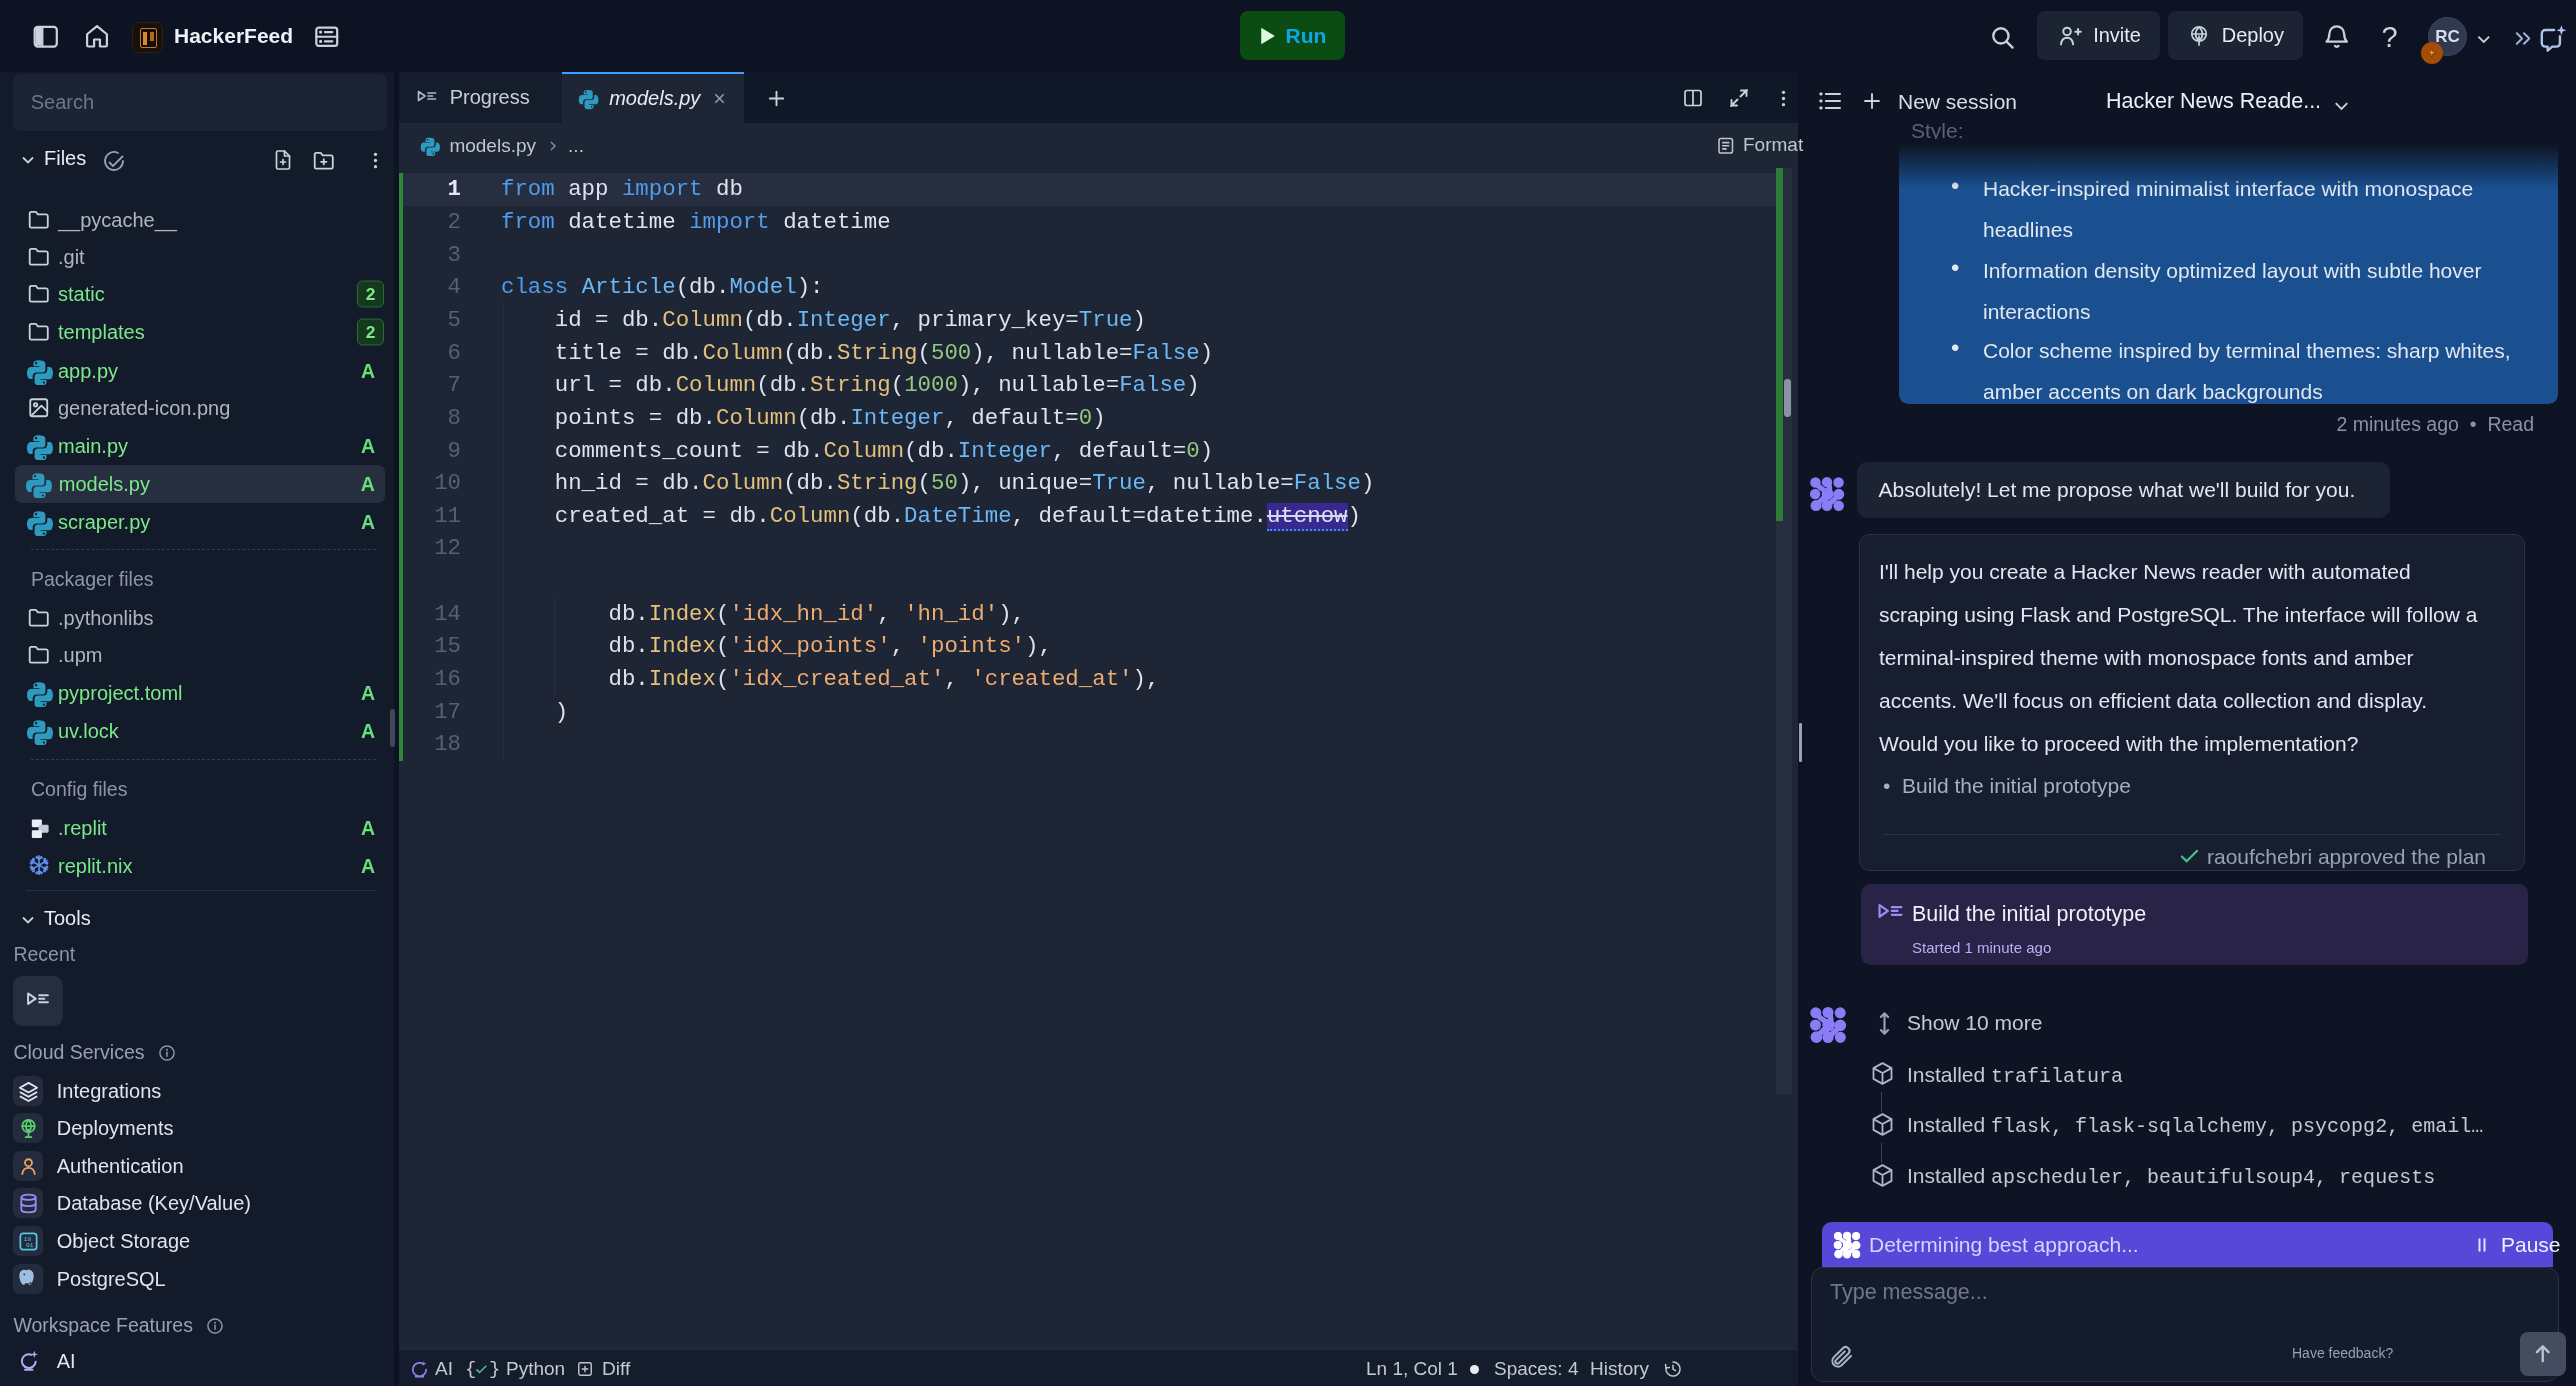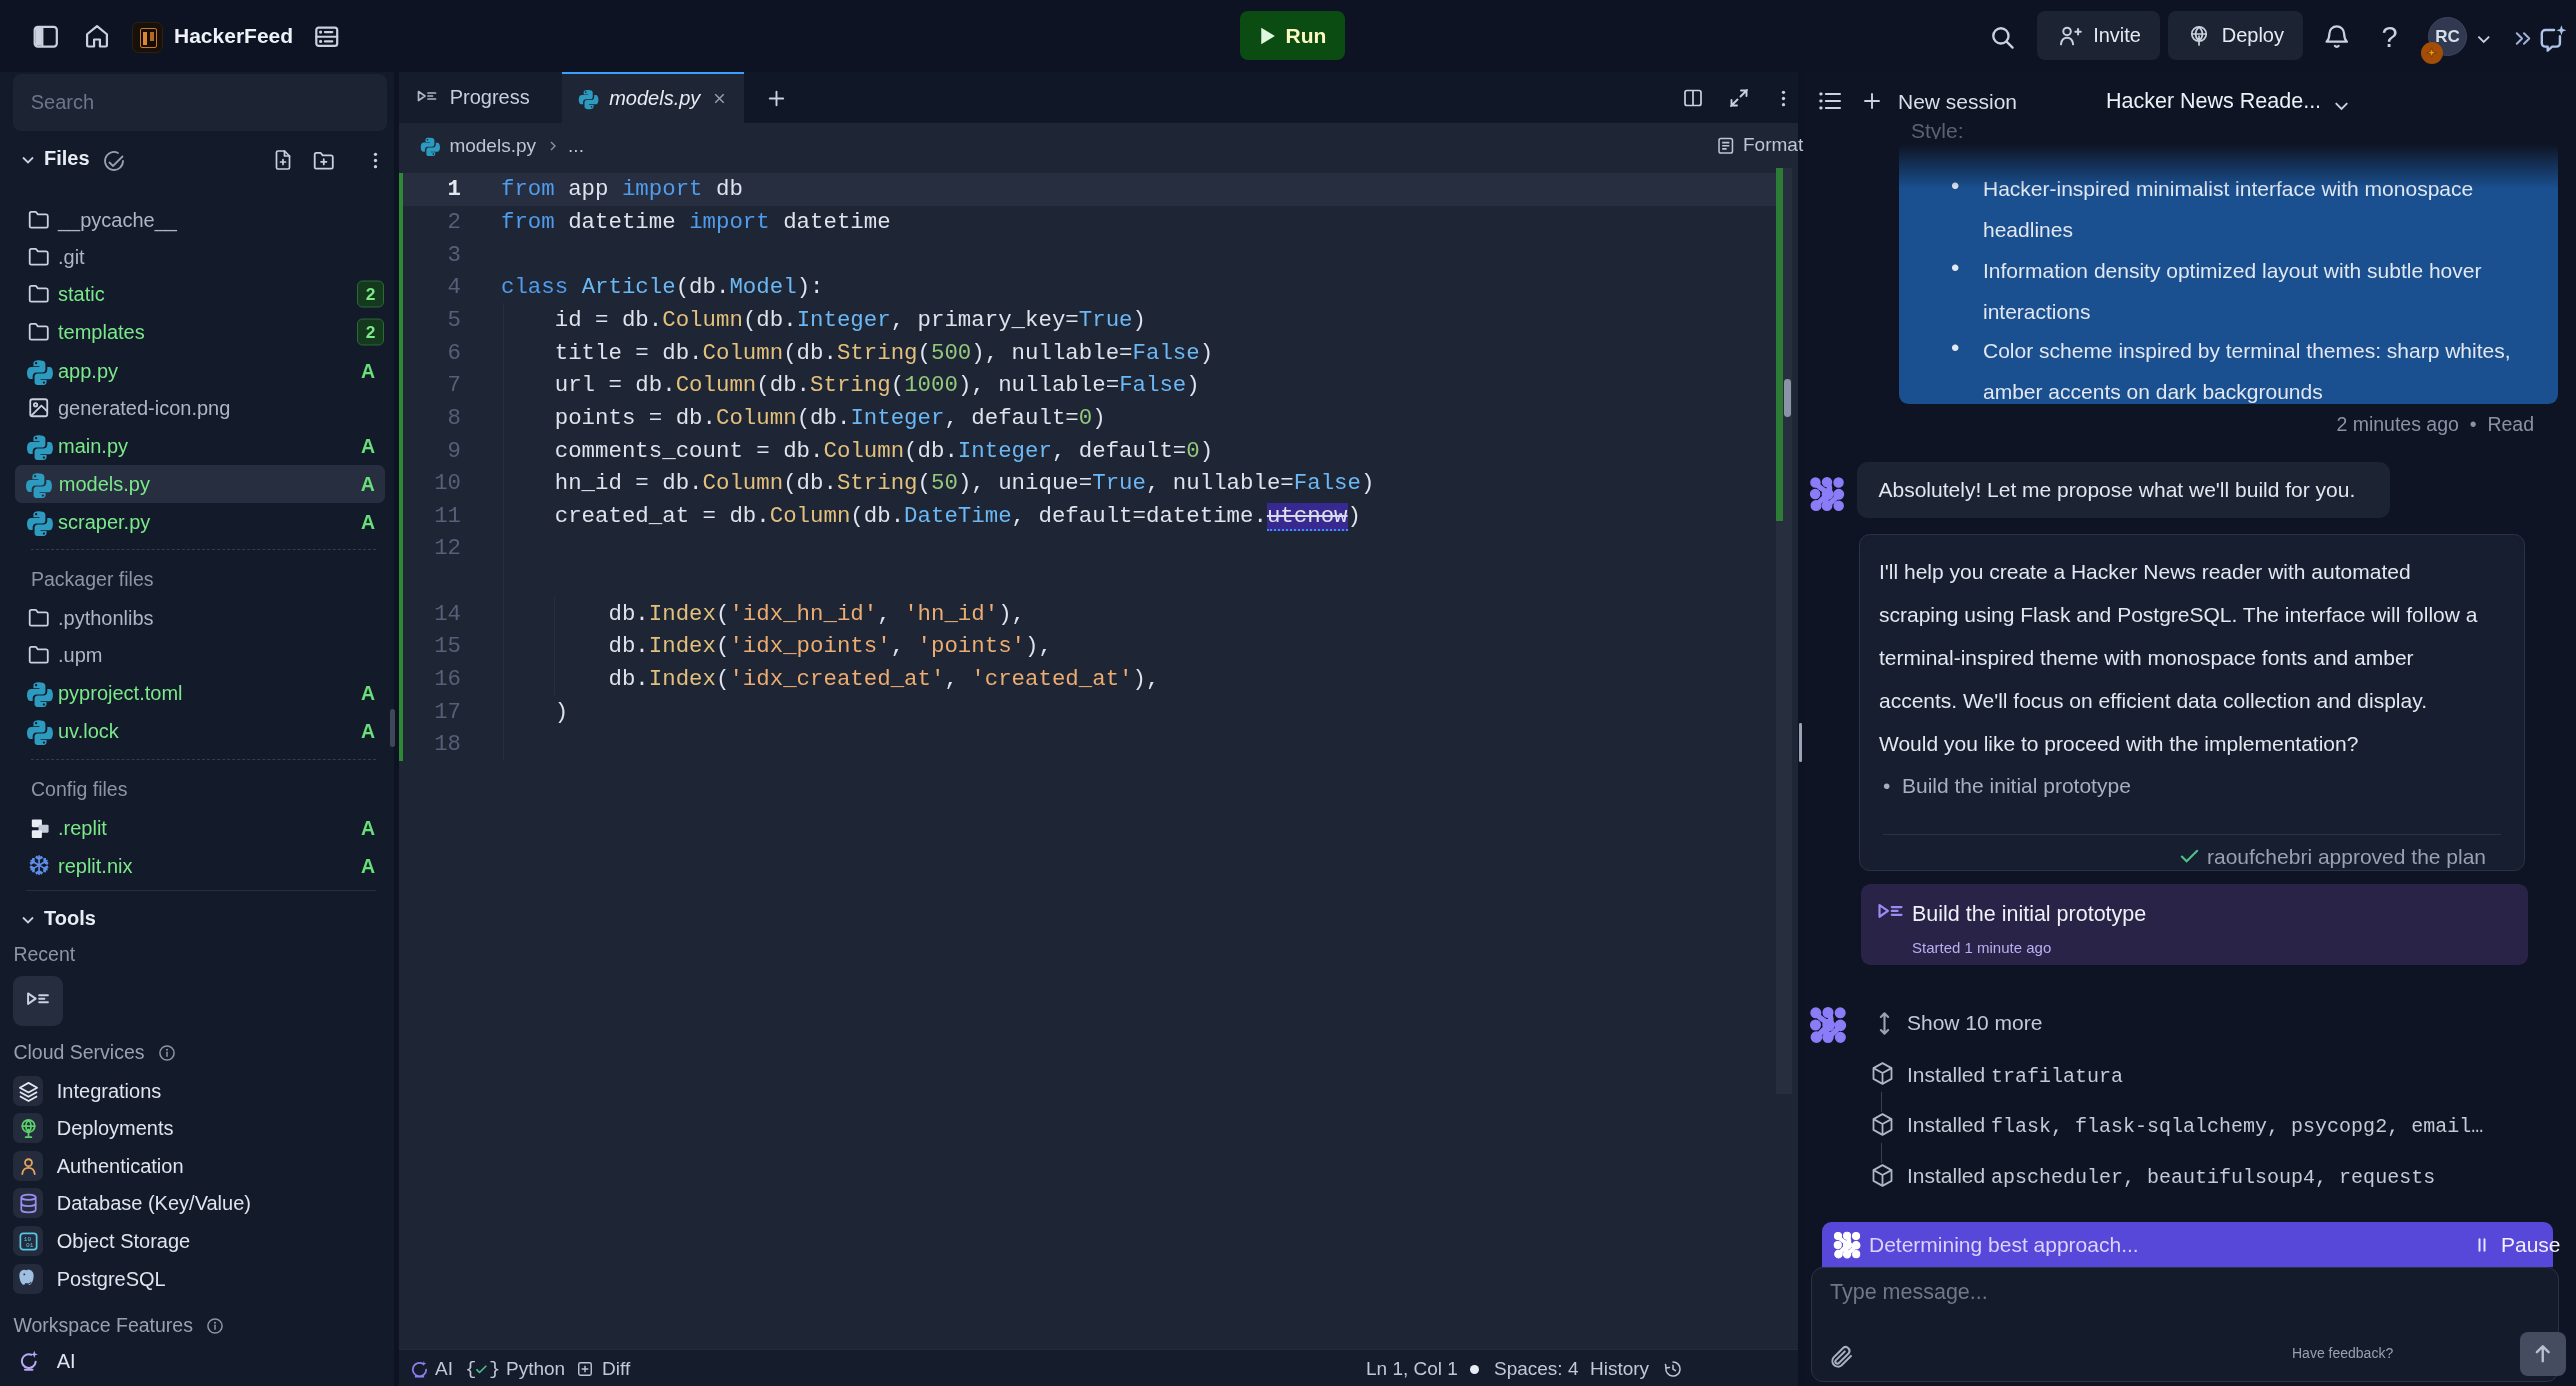--- a/index.html
+++ b/index.html
@@ -7,30 +7,30 @@
   body { background:#0D1322; font-family:"Liberation Sans", sans-serif; color:#DEE3ED; }
   .abs { position:absolute; }
   #page { position:relative; width:2576px; height:1333px; }
   svg { display:block; }
   .ic { color:#C9D1DE; }
   
   #topbar { left:0; top:0; width:2576px; height:72px; background:#0D1322; }
   .appname { font-size:21px; font-weight:700; color:#EEF2F8; }
   #runbtn { left:1240px; top:11.4px; width:105px; height:49px; background:#0B4C13; border-radius:8px;
             display:flex; align-items:center; justify-content:center; gap:9.4px; }
-  #runbtn span { color:#fef9c3; font-size:21px; font-weight:700; }
+  #runbtn span { color:#0ea5e9; font-size:21px; font-weight:700; }
   .tbtn { background:#1C2333; border-radius:8px; height:49px; display:flex; align-items:center; gap:10.7px;
           padding:0 19px; top:11.4px; }
   .tbtn span { font-size:20px; color:#E6EBF3; }
   
   #sidebar { left:0; top:72px; width:394px; height:1315px; background:#131A2A; }
   #searchbox { left:13.4px; top:2px; width:374px; height:57px; background:#1C2333; border-radius:8px;
                display:flex; align-items:center; padding-left:17.4px; }
   #searchbox span { color:#6C7689; font-size:20px; }
-  .sechead { font-size:20px; font-weight:700; color:#E8EDF4; }
+  .sechead { font-size:20px; font-weight:400; color:#E8EDF4; }
   .seclabel { font-size:19.5px; color:#8D95A5; }
   .frow { position:absolute; left:0px; width:396px; height:38px; display:flex; align-items:center; }
   .frow .fic { position:absolute; left:25.5px; width:27px; display:flex; justify-content:center; }
   .frow .fname { position:absolute; left:58px; font-size:20px; color:#AFB6C3; }
   .green { color:#7BE88A !important; }
   .badgeA { position:absolute; left:358px; width:20px; text-align:center; font-size:19.5px; font-weight:700; color:#68DF79; }
   .badge2 { position:absolute; left:357px; top:50%; transform:translateY(-50%); width:27px; height:27px; background:#14391D;
             border:1.3px solid #2A6B38; border-radius:5.4px; color:#7BE88A; font-size:17.4px; font-weight:700;
             display:flex; align-items:center; justify-content:center; }
   .dashsep { position:absolute; left:31px; width:345px; border-top:1.3px dashed #333B4F; }

